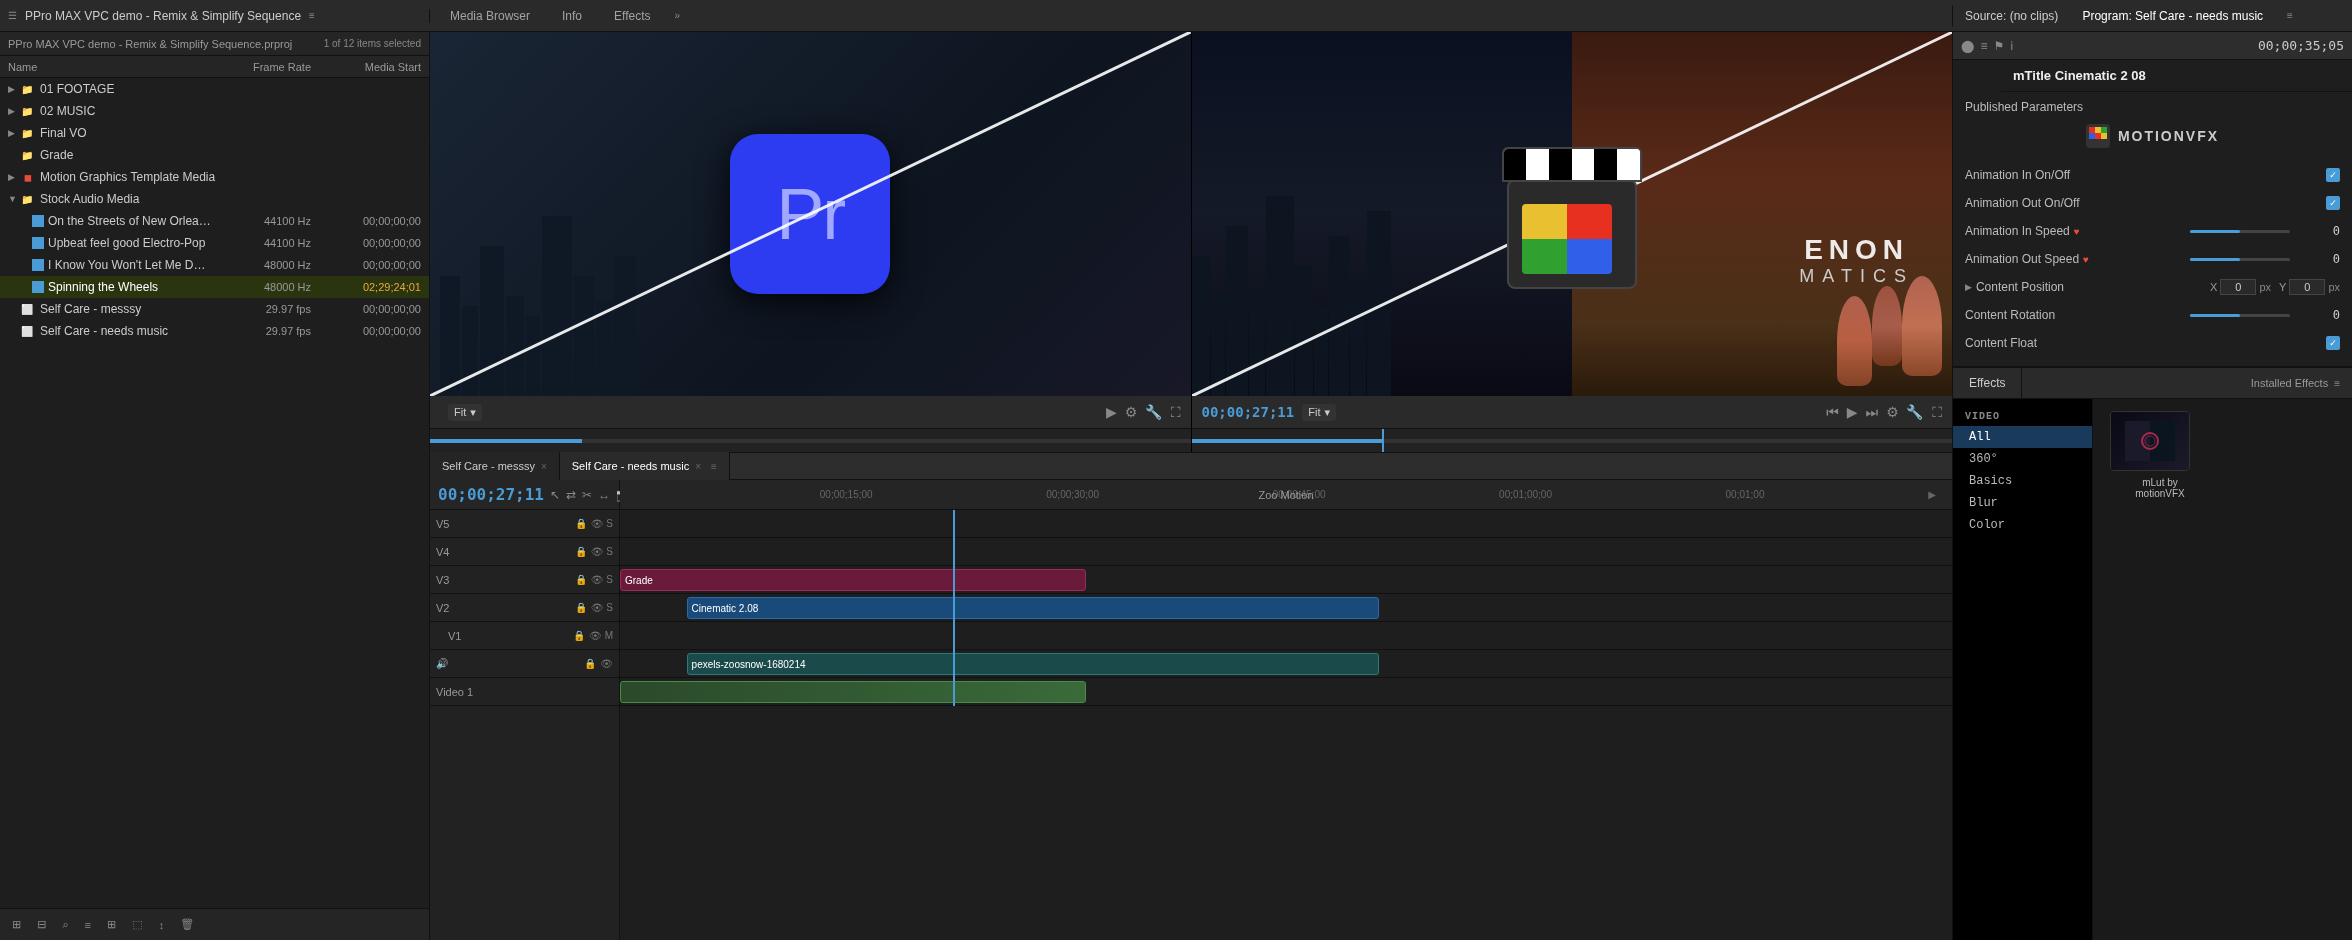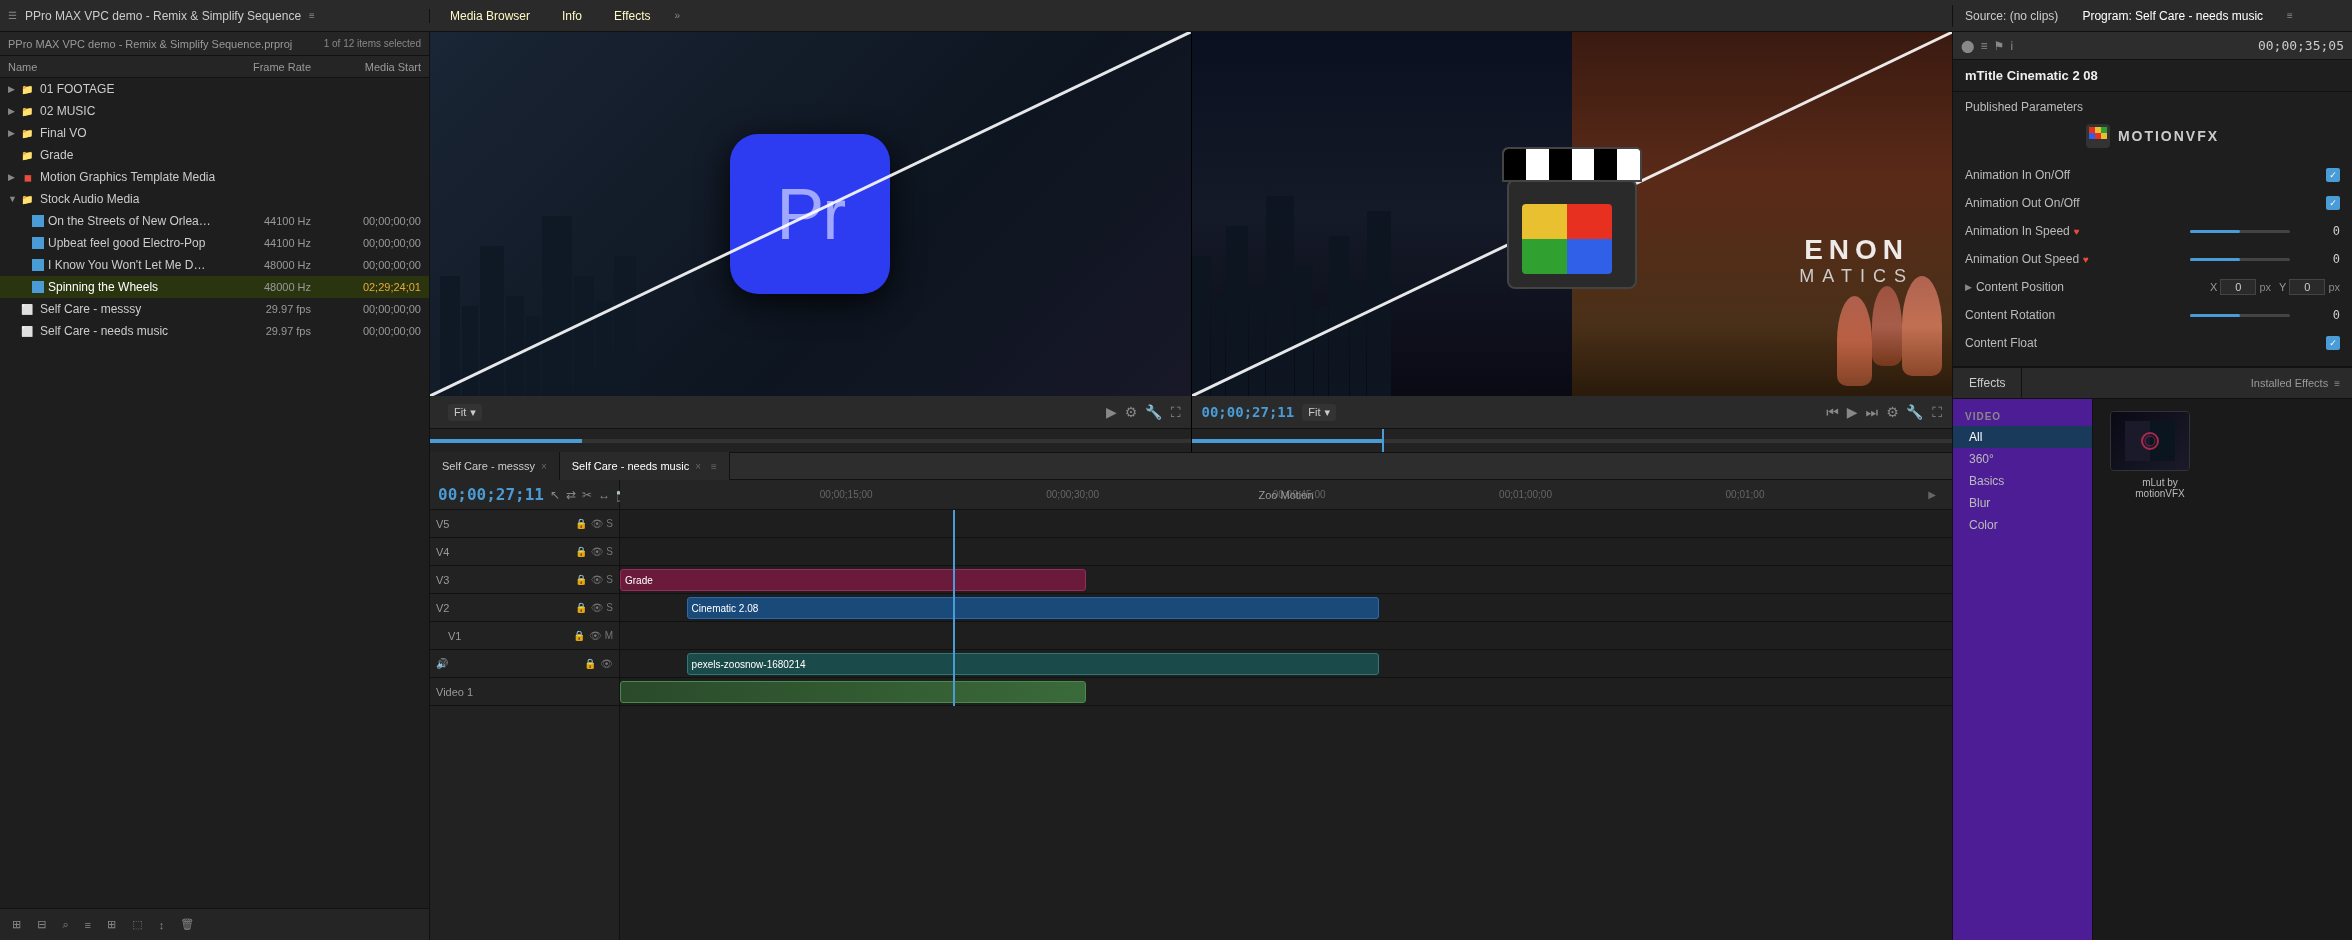--- a/index.html
+++ b/index.html
@@ -45,21 +45,21 @@
     }
     .top-bar-center {
       display: flex;
       align-items: center;
       flex: 1;
       padding: 0 12px;
       gap: 16px;
     }
     .top-bar-tab {
       font-size: 12px;
-      color: #fef9c3;
+      color: #a3a3a3;
       cursor: pointer;
       padding: 4px 8px;
     }
     .top-bar-tab.active { color: #fff; }
     .top-bar-right {
       display: flex;
       align-items: center;
       width: 400px;
       padding: 0 12px;
       gap: 16px;
@@ -540,20 +540,21 @@
       font-size: 13px;
       font-family: monospace;
       color: #ccc;
     }
     .effect-title-bar {
       display: flex;
       align-items: center;
       height: 32px;
       padding: 0 12px;
       border-bottom: 1px solid #111;
+      margin-left: 48px;
     }
     .effect-title {
       font-size: 13px;
       font-weight: bold;
       color: #eee;
     }
     .published-params-section {
       padding: 8px 12px;
       border-bottom: 1px solid #111;
     }
@@ -706,23 +707,24 @@
     .installed-effects-text {
       font-size: 11px;
       color: #999;
     }
     .effects-body {
       flex: 1;
       display: flex;
     }
     .effects-sidebar {
       width: 140px;
-      background: #4c1d95;
+      background: #000000;
       border-right: 1px solid #111;
       padding: 8px 0;
+      font-family: Liberation Mono, monospace;
     }
     .effects-section-title {
       font-size: 10px;
       font-weight: bold;
       color: #888;
       padding: 4px 12px;
       text-transform: uppercase;
       letter-spacing: 1px;
     }
     .effects-item {

